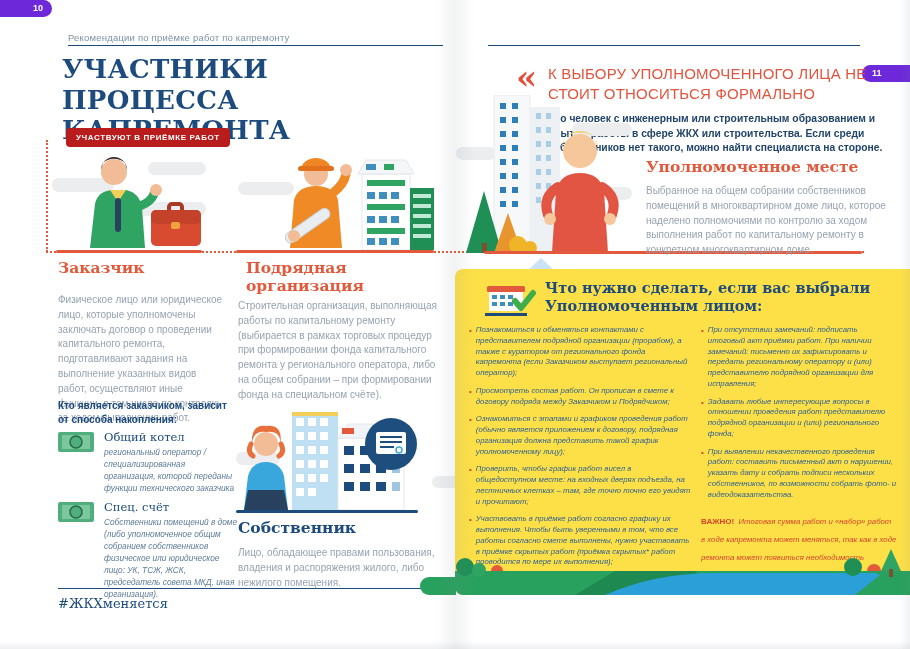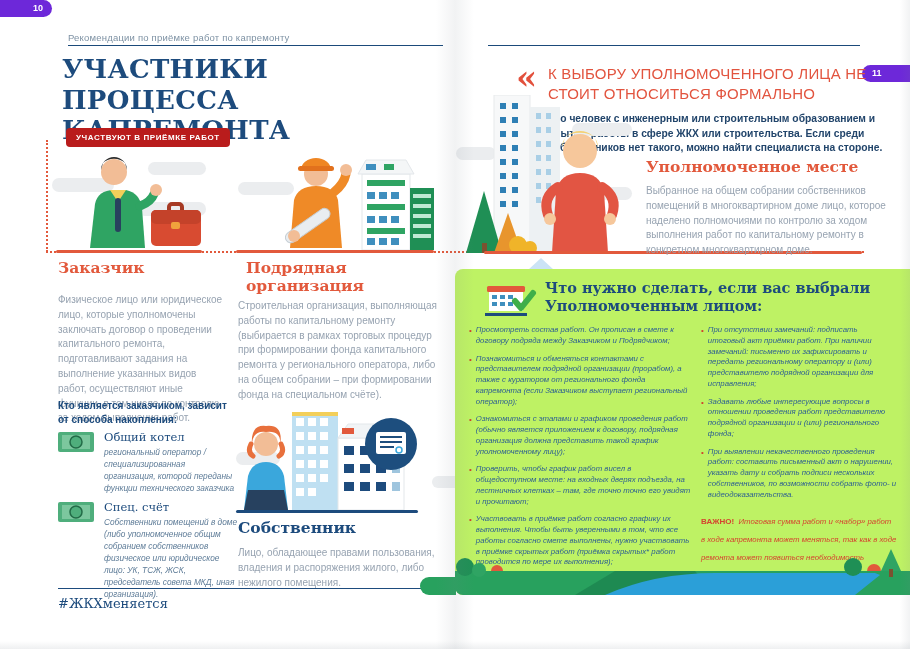--- a/index.html
+++ b/index.html
@@ -36,21 +36,21 @@
   .thinrule{height:0;border-bottom:1px solid #1d4b7d;}
   
   .ground{height:3px;background:#e2593c;border-radius:2px;}
   .dash-h{height:0;border-top:2px dotted #e2593c;}
   .dash-v{width:0;border-left:2px dotted #e2593c;}
   
   .quote-mark{font-family:"DejaVu Serif",serif;font-weight:bold;font-size:34px;color:#e2503c;line-height:1;}
   .r-heading{font-size:15px;font-weight:normal;color:#e2543f;line-height:1.35;letter-spacing:.2px;}
   .r-intro{font-size:10.3px;font-weight:bold;color:#22456b;line-height:1.42;}
   
-  .bluebox{background:#bef264;border-radius:8px 0 0 8px;}
+  .bluebox{background:#fde047;border-radius:8px 0 0 8px;}
   .box-pointer{width:0;height:0;border-left:13px solid transparent;border-right:13px solid transparent;border-bottom:12px solid #cbe3f5;}
   .box-title{font-family:"DejaVu Serif","Liberation Serif",serif;font-weight:bold;font-size:14.5px;color:#1d4b7d;line-height:1.25;}
   .bullet-item{display:flex;margin-bottom:7px;}
   .bullet-dot{color:#d0402c;font-size:8px;line-height:1.4;margin-right:4px;flex:none;}
   .bullet-text{font-style:italic;font-size:7.8px;line-height:1.38;color:#2d5f92;}
   .imp-label{font-weight:bold;color:#d5432f;font-size:8px;font-style:normal;}
   .imp-text{font-style:italic;font-size:7.8px;line-height:1.38;color:#d5432f;}
   .imp-block{margin-top:10px;}
   
   .gutter{background:linear-gradient(to right,rgba(120,130,140,0) 0%,rgba(120,130,140,.10) 50%,rgba(120,130,140,0) 100%);}
@@ -313,25 +313,25 @@
         <rect x="23" y="21" width="5" height="4"></rect>
       </g>
     <rect x="0" y="32" width="42" height="3" fill="#1d4b7d"></rect>
     <path d="M30 20 L36 27 L48 12" stroke="#3fae49" stroke-width="6" fill="none" stroke-linecap="round" stroke-linejoin="round"></path>
   </svg>
   <div class="abs box-title" style="left:90px;top:10px;width:330px;">Что нужно сделать, если вас выбрали Уполномоченным лицом:</div>
 
   <div class="abs" style="left:14px;top:56px;width:222px;">
     <div class="bullet-item">
         <span class="bullet-dot">•</span>
+        <span class="bullet-text">Познакомиться и обменяться контактами с представителем подрядной организации (прорабом), а также с куратором от регионального фонда капремонта (если Заказчиком выступает региональный оператор);</span>
+      </div>
+    <div class="bullet-item">
+        <span class="bullet-dot">•</span>
         <span class="bullet-text">Просмотреть состав работ. Он прописан в смете к договору подряда между Заказчиком и Подрядчиком;</span>
-      </div>
-    <div class="bullet-item">
-        <span class="bullet-dot">•</span>
-        <span class="bullet-text">Познакомиться и обменяться контактами с представителем подрядной организации (прорабом), а также с куратором от регионального фонда капремонта (если Заказчиком выступает региональный оператор);</span>
       </div>
     <div class="bullet-item">
         <span class="bullet-dot">•</span>
         <span class="bullet-text">Ознакомиться с этапами и графиком проведения работ (обычно является приложением к договору, подрядная организация должна представить такой график уполномоченному лицу);</span>
       </div>
     <div class="bullet-item">
         <span class="bullet-dot">•</span>
         <span class="bullet-text">Проверить, чтобы график работ висел в общедоступном месте: на входных дверях подъезда, на лестничных клетках – там, где точно точно его увидят и прочитают;</span>
       </div>
     <div class="bullet-item">

